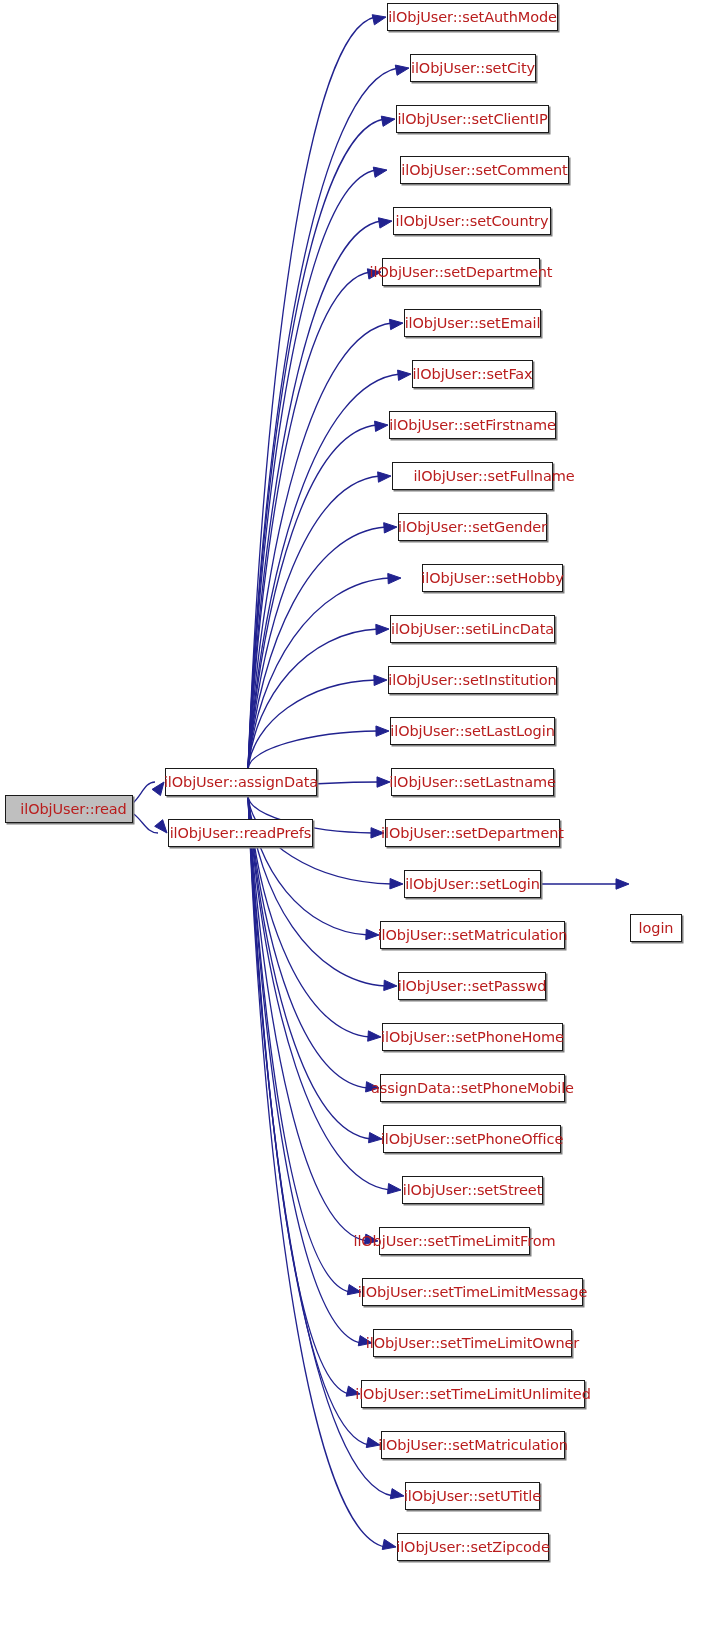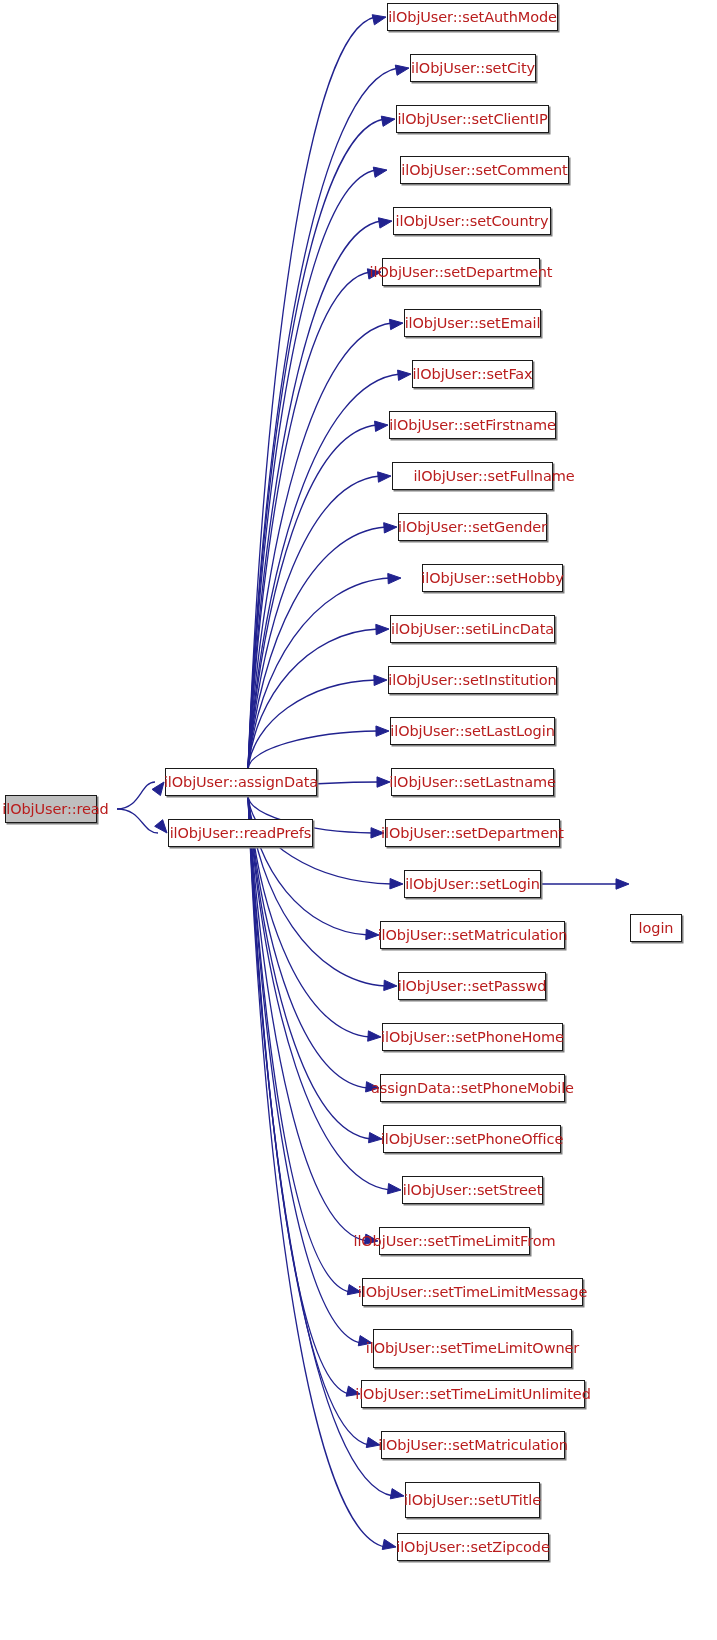--- a/index.html
+++ b/index.html
@@ -112,21 +112,21 @@
       <polygon points="372,1343 358.2855681257387,1345.8203472066832 360.1237926381673,1335.5840915122455" fill="#21228f" stroke="#21228f"></polygon>
       <path d="M248,796 C264,1106.96 295.04,1382.04 349,1394" fill="none" stroke="#21228f" stroke-width="1.3"></path>
       <polygon points="360,1394 346.182771622885,1396.2636695815972 348.43326939478067,1386.1100859886637" fill="#21228f" stroke="#21228f"></polygon>
       <path d="M248,796 C264,1133.48 303.44,1432.02 369,1445" fill="none" stroke="#21228f" stroke-width="1.3"></path>
       <polygon points="380,1445 366.2376108448363,1447.5761686167316 368.2574639795494,1437.3741985464858" fill="#21228f" stroke="#21228f"></polygon>
       <path d="M248,796 C264,1160 313.52,1482 393,1496" fill="none" stroke="#21228f" stroke-width="1.3"></path>
       <polygon points="404,1496 390.2950344787302,1498.8659937300708 392.0991672224798,1488.623674410555" fill="#21228f" stroke="#21228f"></polygon>
       <path d="M248,796 C264,1186.52 310.15999999999997,1531.98 385,1547" fill="none" stroke="#21228f" stroke-width="1.3"></path>
       <polygon points="396,1547 382.23094730603475,1549.5403125616365 384.2773669722069,1539.343638272933" fill="#21228f" stroke="#21228f"></polygon>
     </svg>
-<div class="node current" style="left: 5px; top: 795px; width: 92px; height: 28px; padding-left: 9px;">
+<div class="node current" style="left: 5px; top: 795px; width: 128px; height: 28px; padding-left: 9px;">
       <span>ilObjUser::read</span>
     </div>
     <div class="node" style="left: 165px; top: 768px; width: 152px; height: 28px;">
       <span>ilObjUser::assignData</span>
     </div>
     <div class="node" style="left: 168px; top: 819px; width: 145px; height: 28px;">
       <span>ilObjUser::readPrefs</span>
     </div>
     <div class="node" style="left: 387px; top: 3px; width: 171px; height: 28px;">
       <span>ilObjUser::setAuthMode</span>
@@ -202,28 +202,28 @@
     </div>
     <div class="node" style="left: 402px; top: 1176px; width: 141px; height: 28px;">
       <span>ilObjUser::setStreet</span>
     </div>
     <div class="node" style="left: 379px; top: 1227px; width: 151px; height: 28px;">
       <span>ilObjUser::setTimeLimitFrom</span>
     </div>
     <div class="node" style="left: 362px; top: 1278px; width: 221px; height: 28px;">
       <span>ilObjUser::setTimeLimitMessage</span>
     </div>
-    <div class="node" style="left: 373px; top: 1329px; width: 199px; height: 39px;">
+    <div class="node" style="left: 373px; top: 1329px; width: 199px; height: 28px;">
       <span>ilObjUser::setTimeLimitOwner</span>
     </div>
     <div class="node" style="left: 361px; top: 1380px; width: 224px; height: 28px;">
       <span>ilObjUser::setTimeLimitUnlimited</span>
     </div>
     <div class="node" style="left: 381px; top: 1431px; width: 184px; height: 28px;">
       <span>ilObjUser::setMatriculation</span>
     </div>
-    <div class="node" style="left: 405px; top: 1482px; width: 135px; height: 36px;">
+    <div class="node" style="left: 405px; top: 1482px; width: 135px; height: 28px;">
       <span>ilObjUser::setUTitle</span>
     </div>
     <div class="node" style="left: 397px; top: 1533px; width: 152px; height: 28px;">
       <span>ilObjUser::setZipcode</span>
     </div>
   </div>
 
 </body></html>

